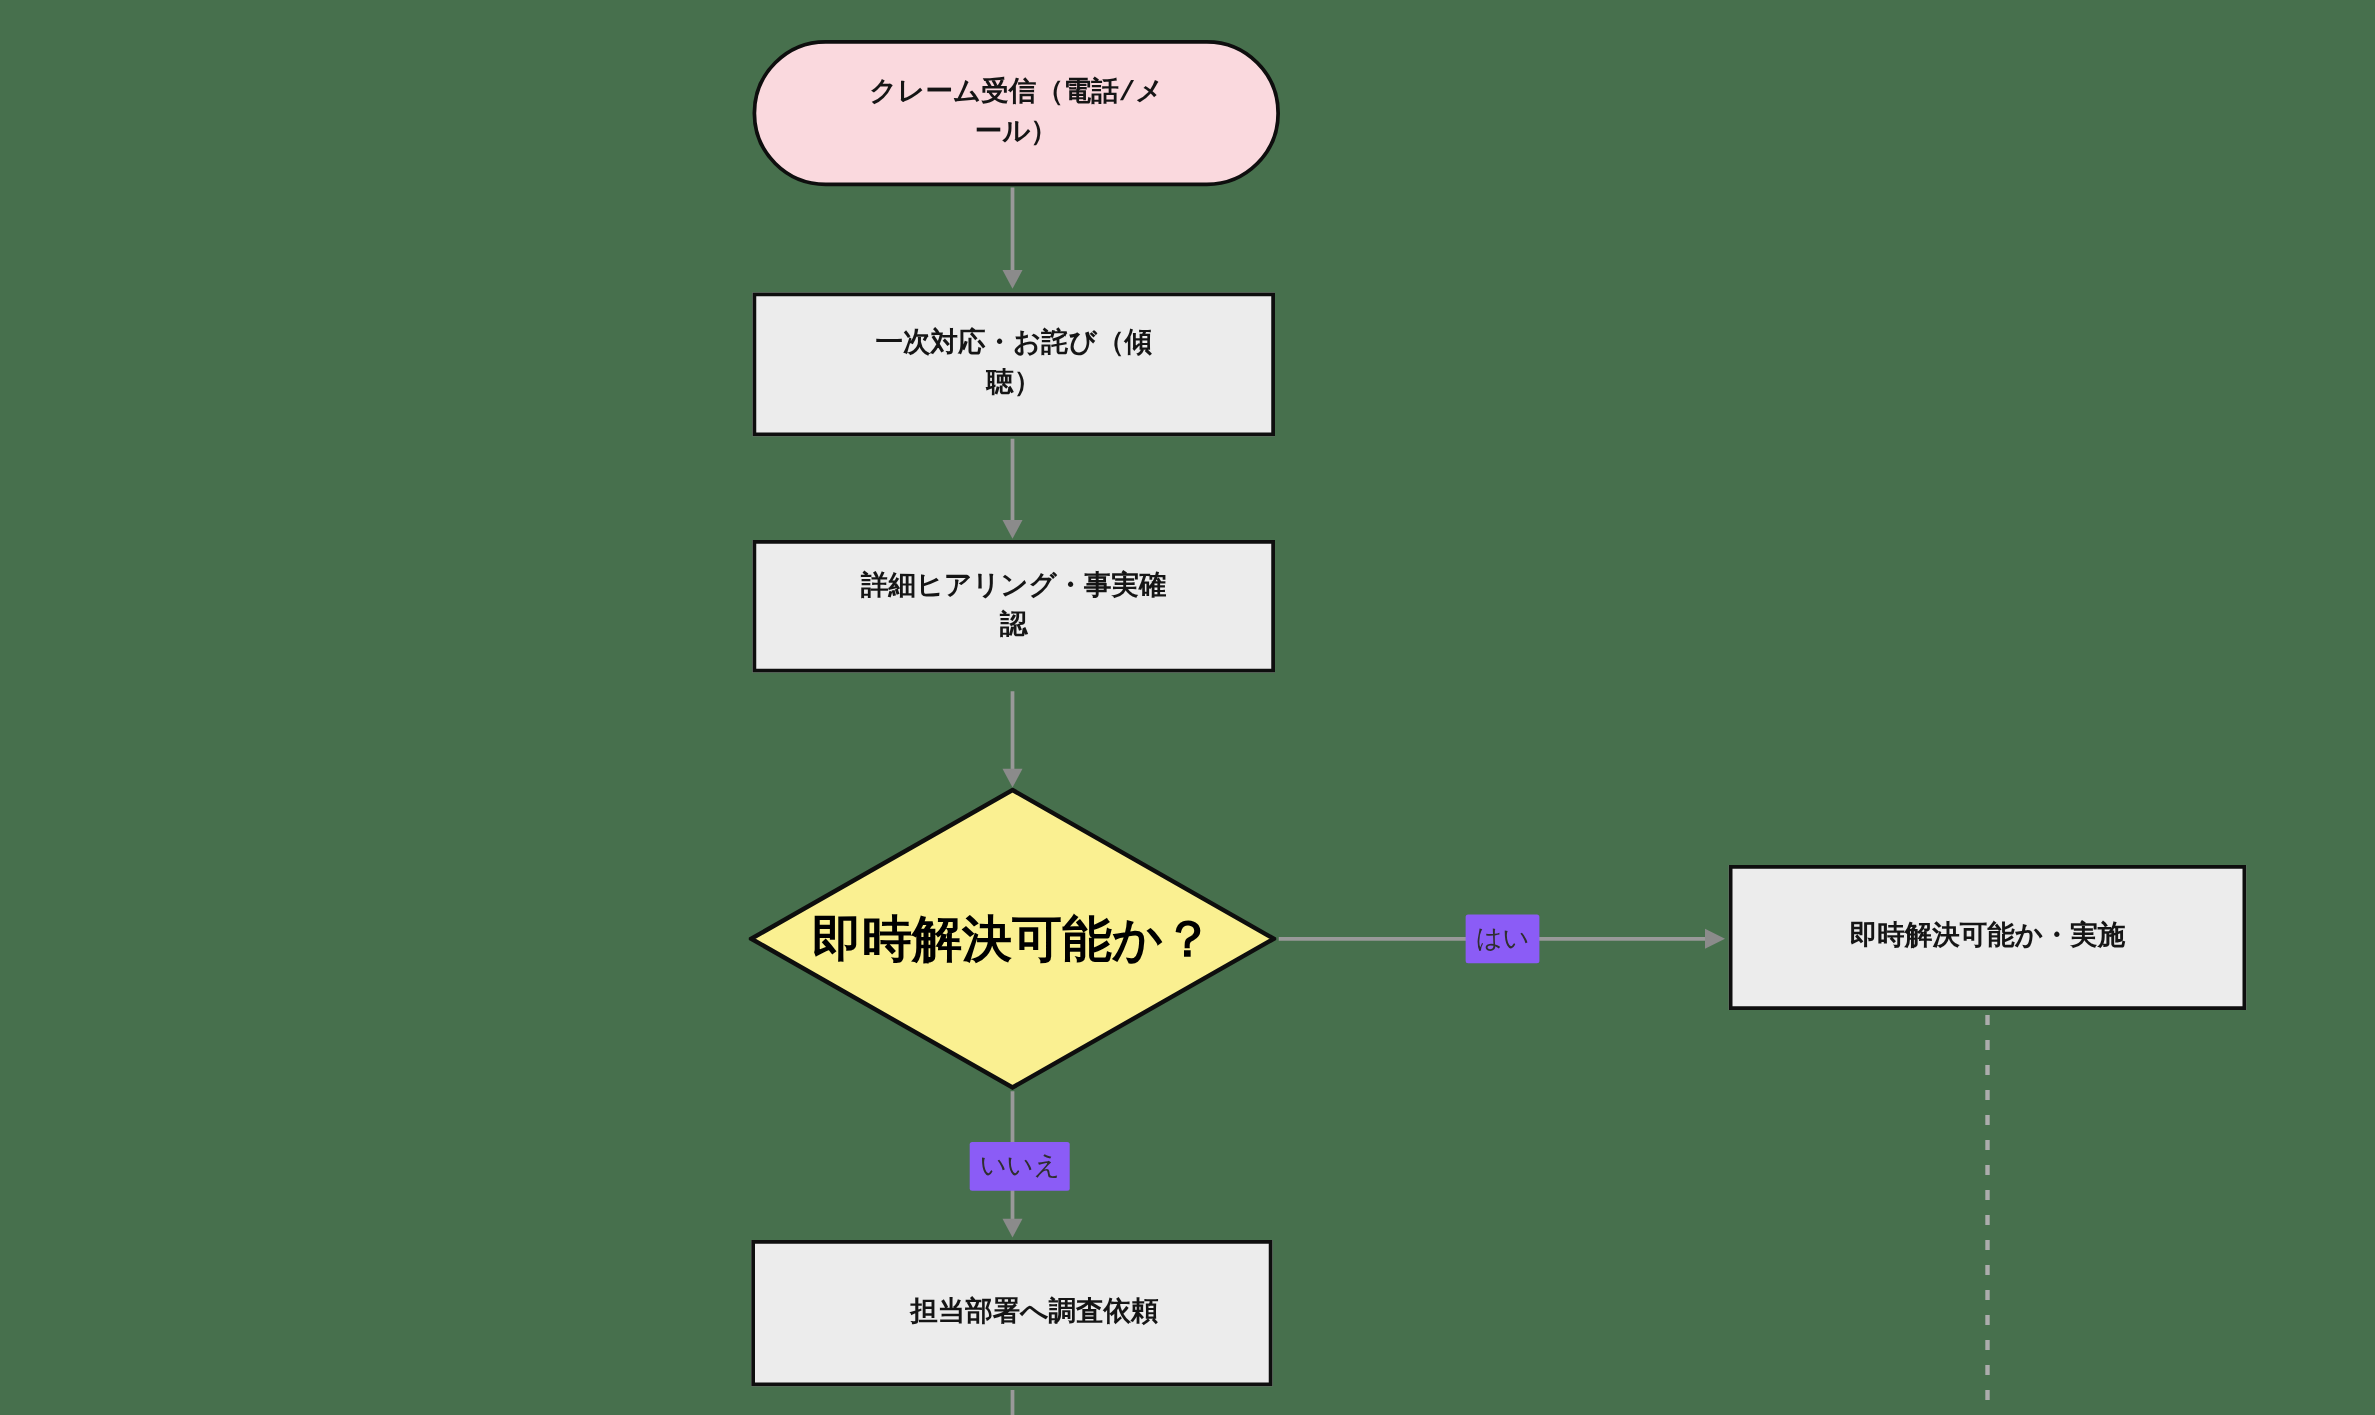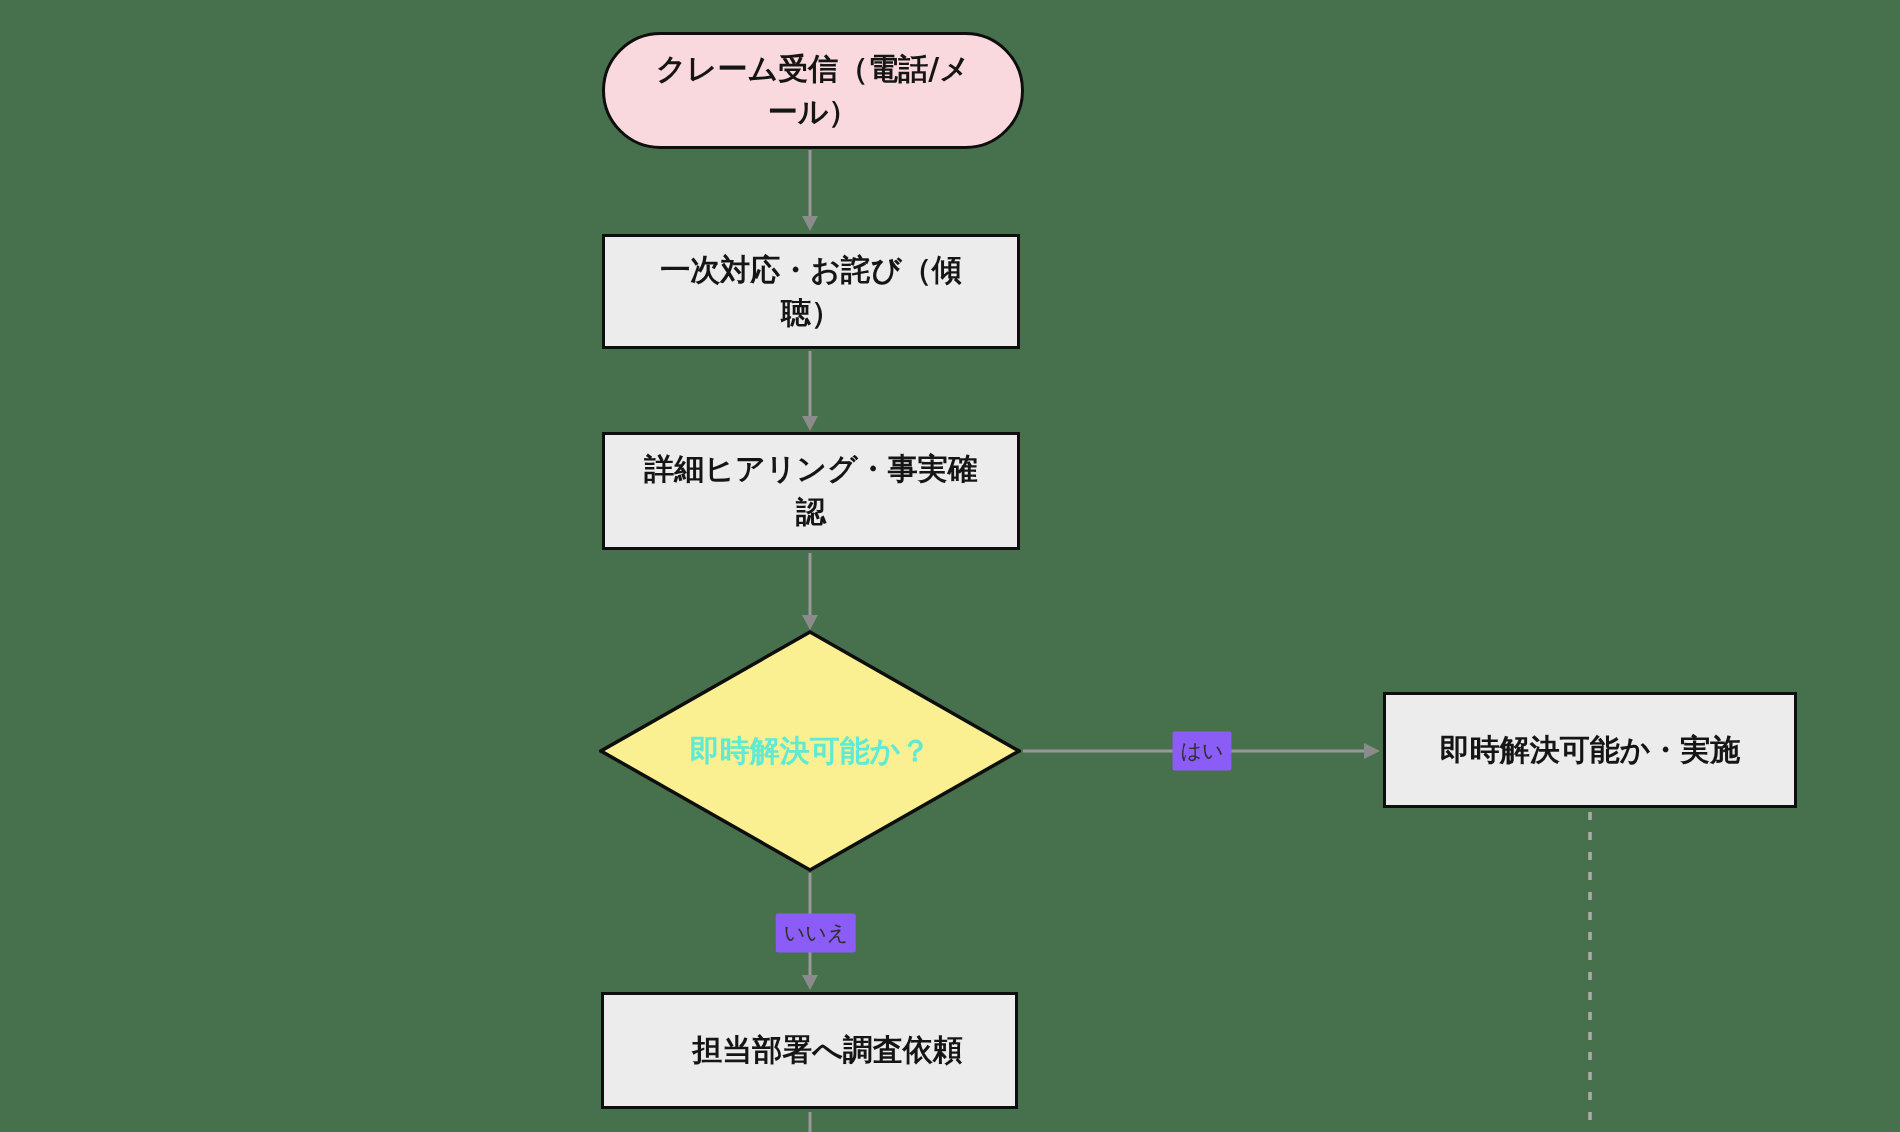--- a/index.html
+++ b/index.html
@@ -37,42 +37,43 @@
   .node {
     position: absolute;
     box-sizing: border-box;
     border: 3.5px solid #0E0E0E;
     background: #ECECEC;
     display: flex;
     align-items: center;
     justify-content: center;
     text-align: center;
     font-weight: bold;
-    font-size: 30px;
+    font-size: 22px;
     line-height: 1.42;
     color: #151515;
     white-space: pre-line;
+    font-family: Liberation Mono, monospace;
   }
   .node .node-label {
     display: block;
     padding: 0 10px;
   }
   #n-start {
     left: 602px; top: 32px;
     width: 422px; height: 117px;
     border-radius: 60px;
     background: #FAD9DE;
   }
   #n-first {
     left: 602px; top: 234px;
     width: 418px; height: 115px;
   }
   #n-hearing {
     left: 602px; top: 432px;
-    width: 418px; height: 118px; justify-content: center;
+    width: 418px; height: 106px; justify-content: center;
   }
   #n-solution {
     left: 1383px; top: 692px;
     width: 414px; height: 116px;
   }
   #n-invest {
     left: 601px; top: 992px;
     width: 417px; height: 117px; padding-left: 36px;
   }
   #n-decision {
@@ -86,22 +87,22 @@
     width: 100%; height: 100%;
   }
   #n-decision .diamond-label {
     position: absolute;
     left: 0; top: 0; right: 0; bottom: 0;
     display: flex;
     align-items: center;
     justify-content: center;
     text-align: center;
     font-weight: bold;
-    font-size: 30px;
-    color: #5eead4;
+    font-size: 40px;
+    color: #000000;
   }
   .edge-label {
     position: absolute;
     transform: translate(-50%, -50%);
     background: #8b5cf6;
     color: #2F2F2F;
     font-size: 21px;
     font-weight: 400;
     line-height: 1;
     padding: 9px 8px;

